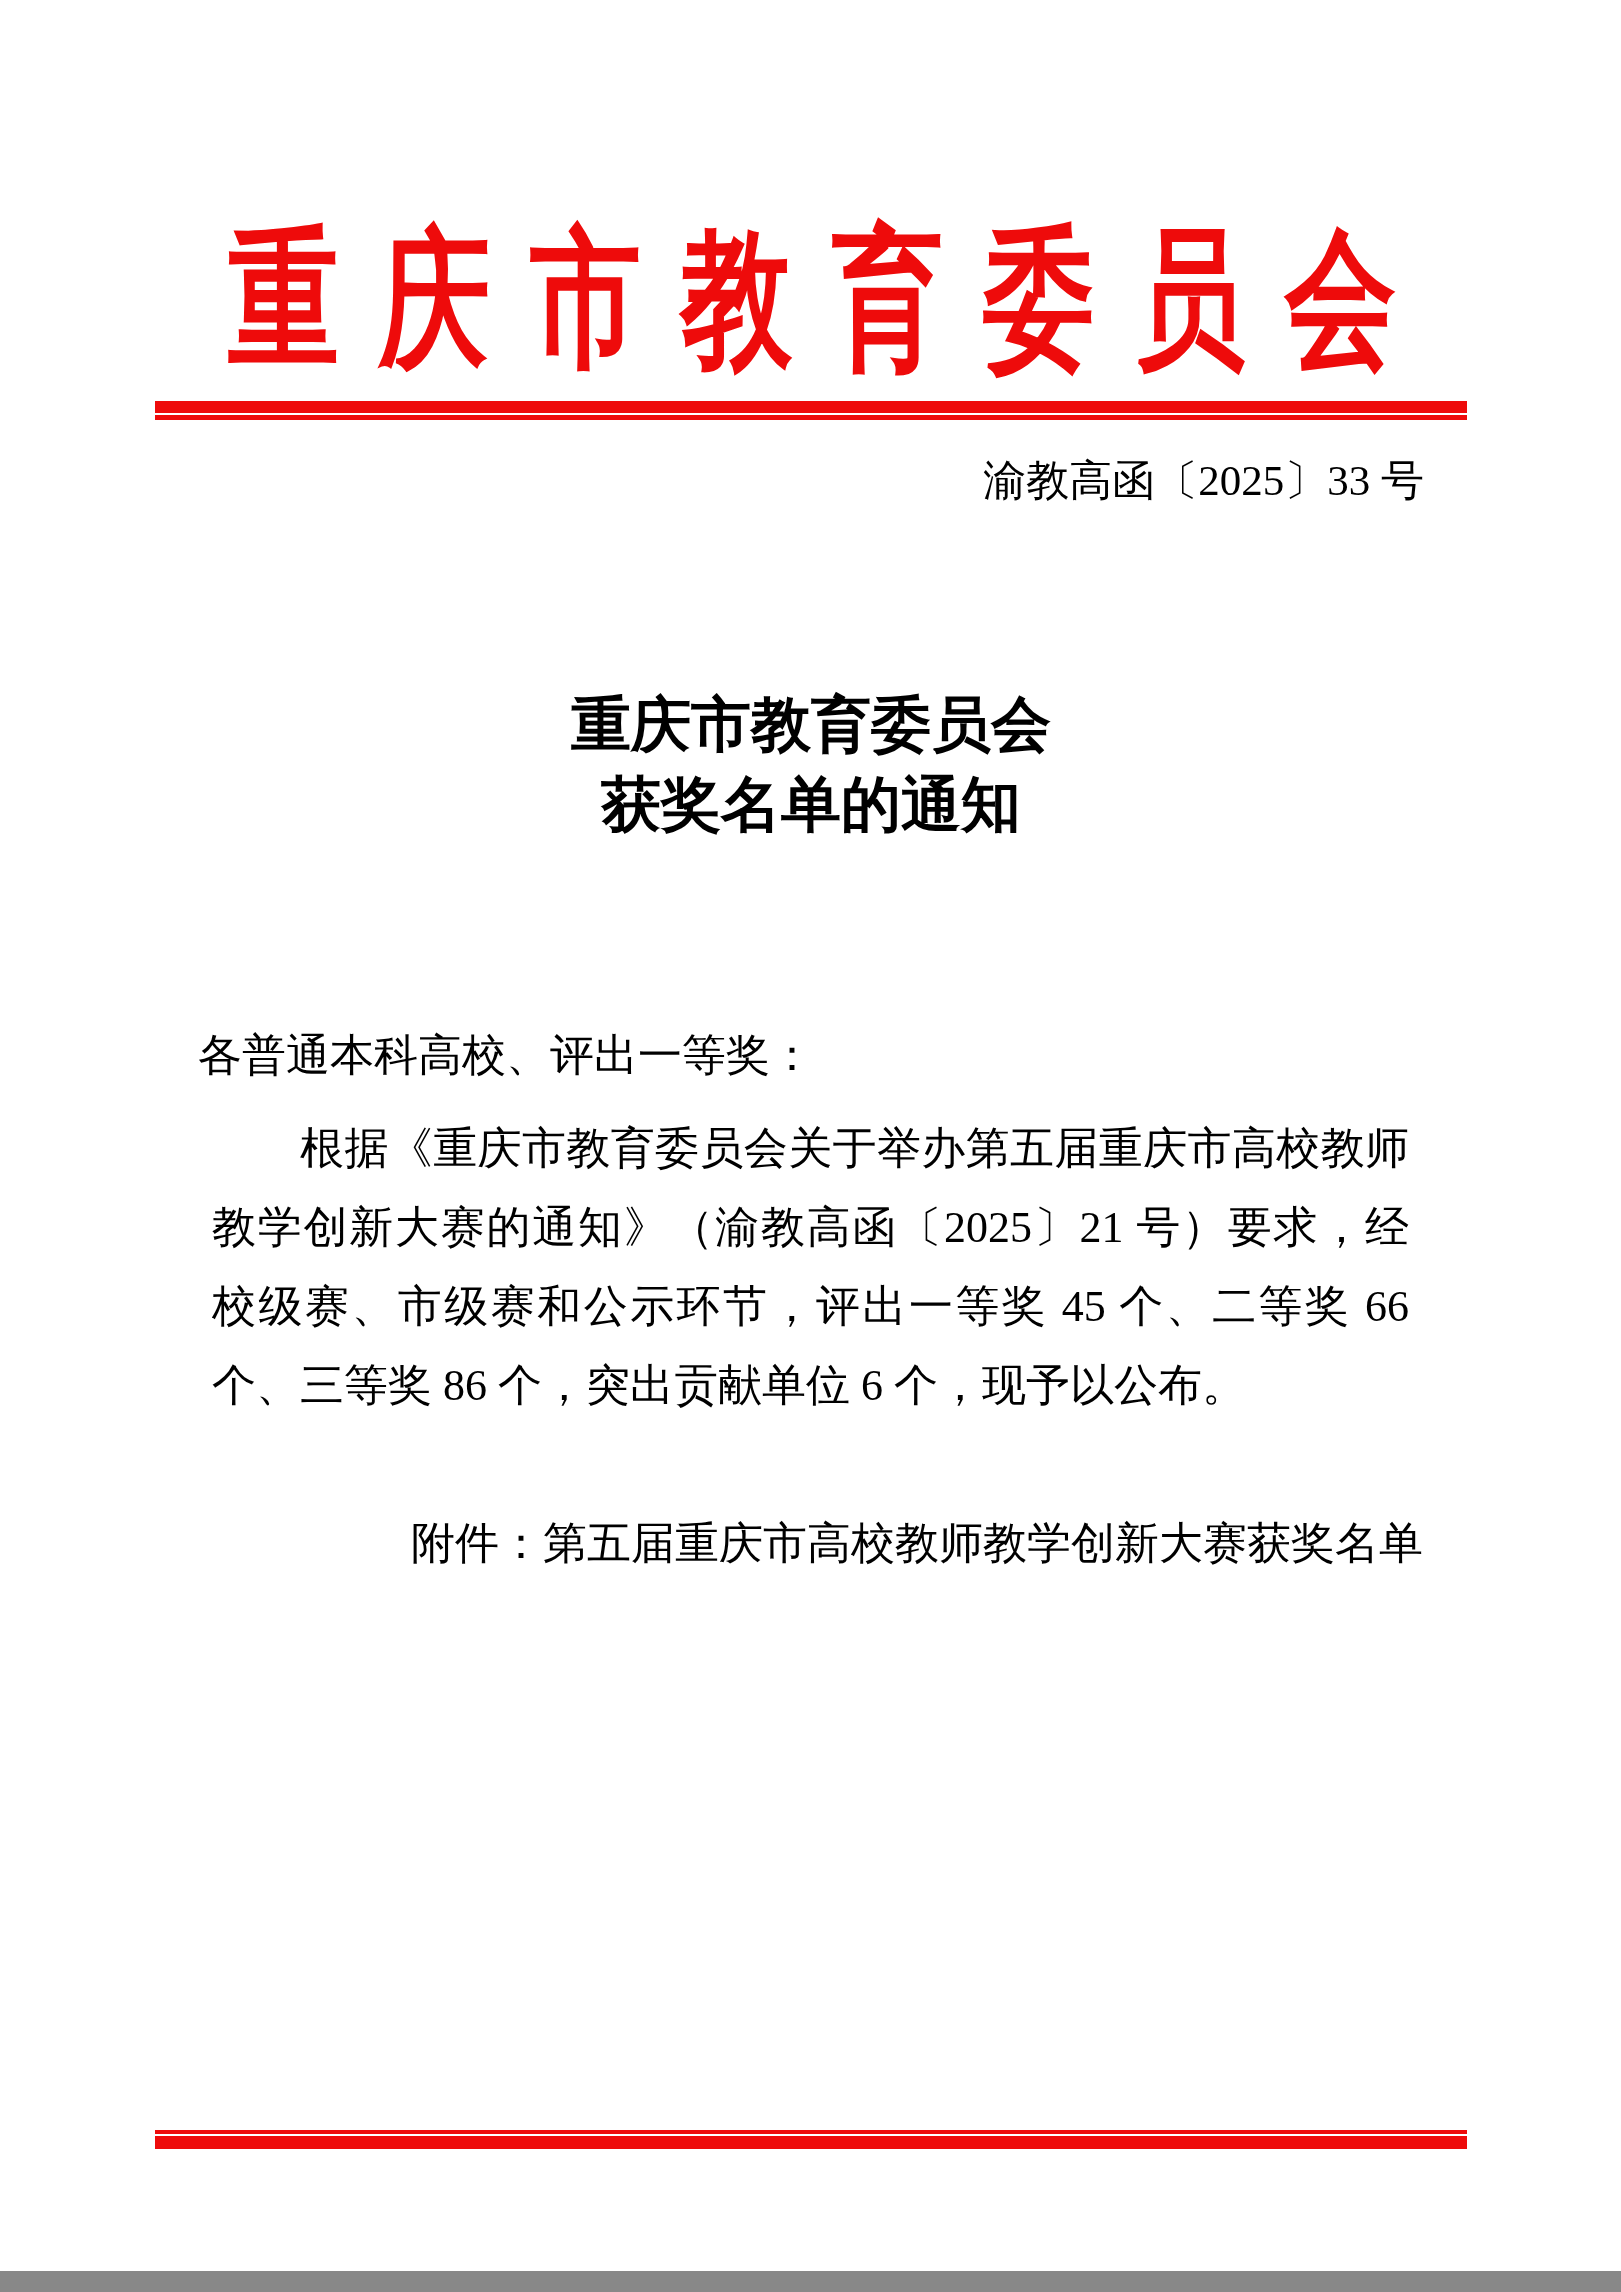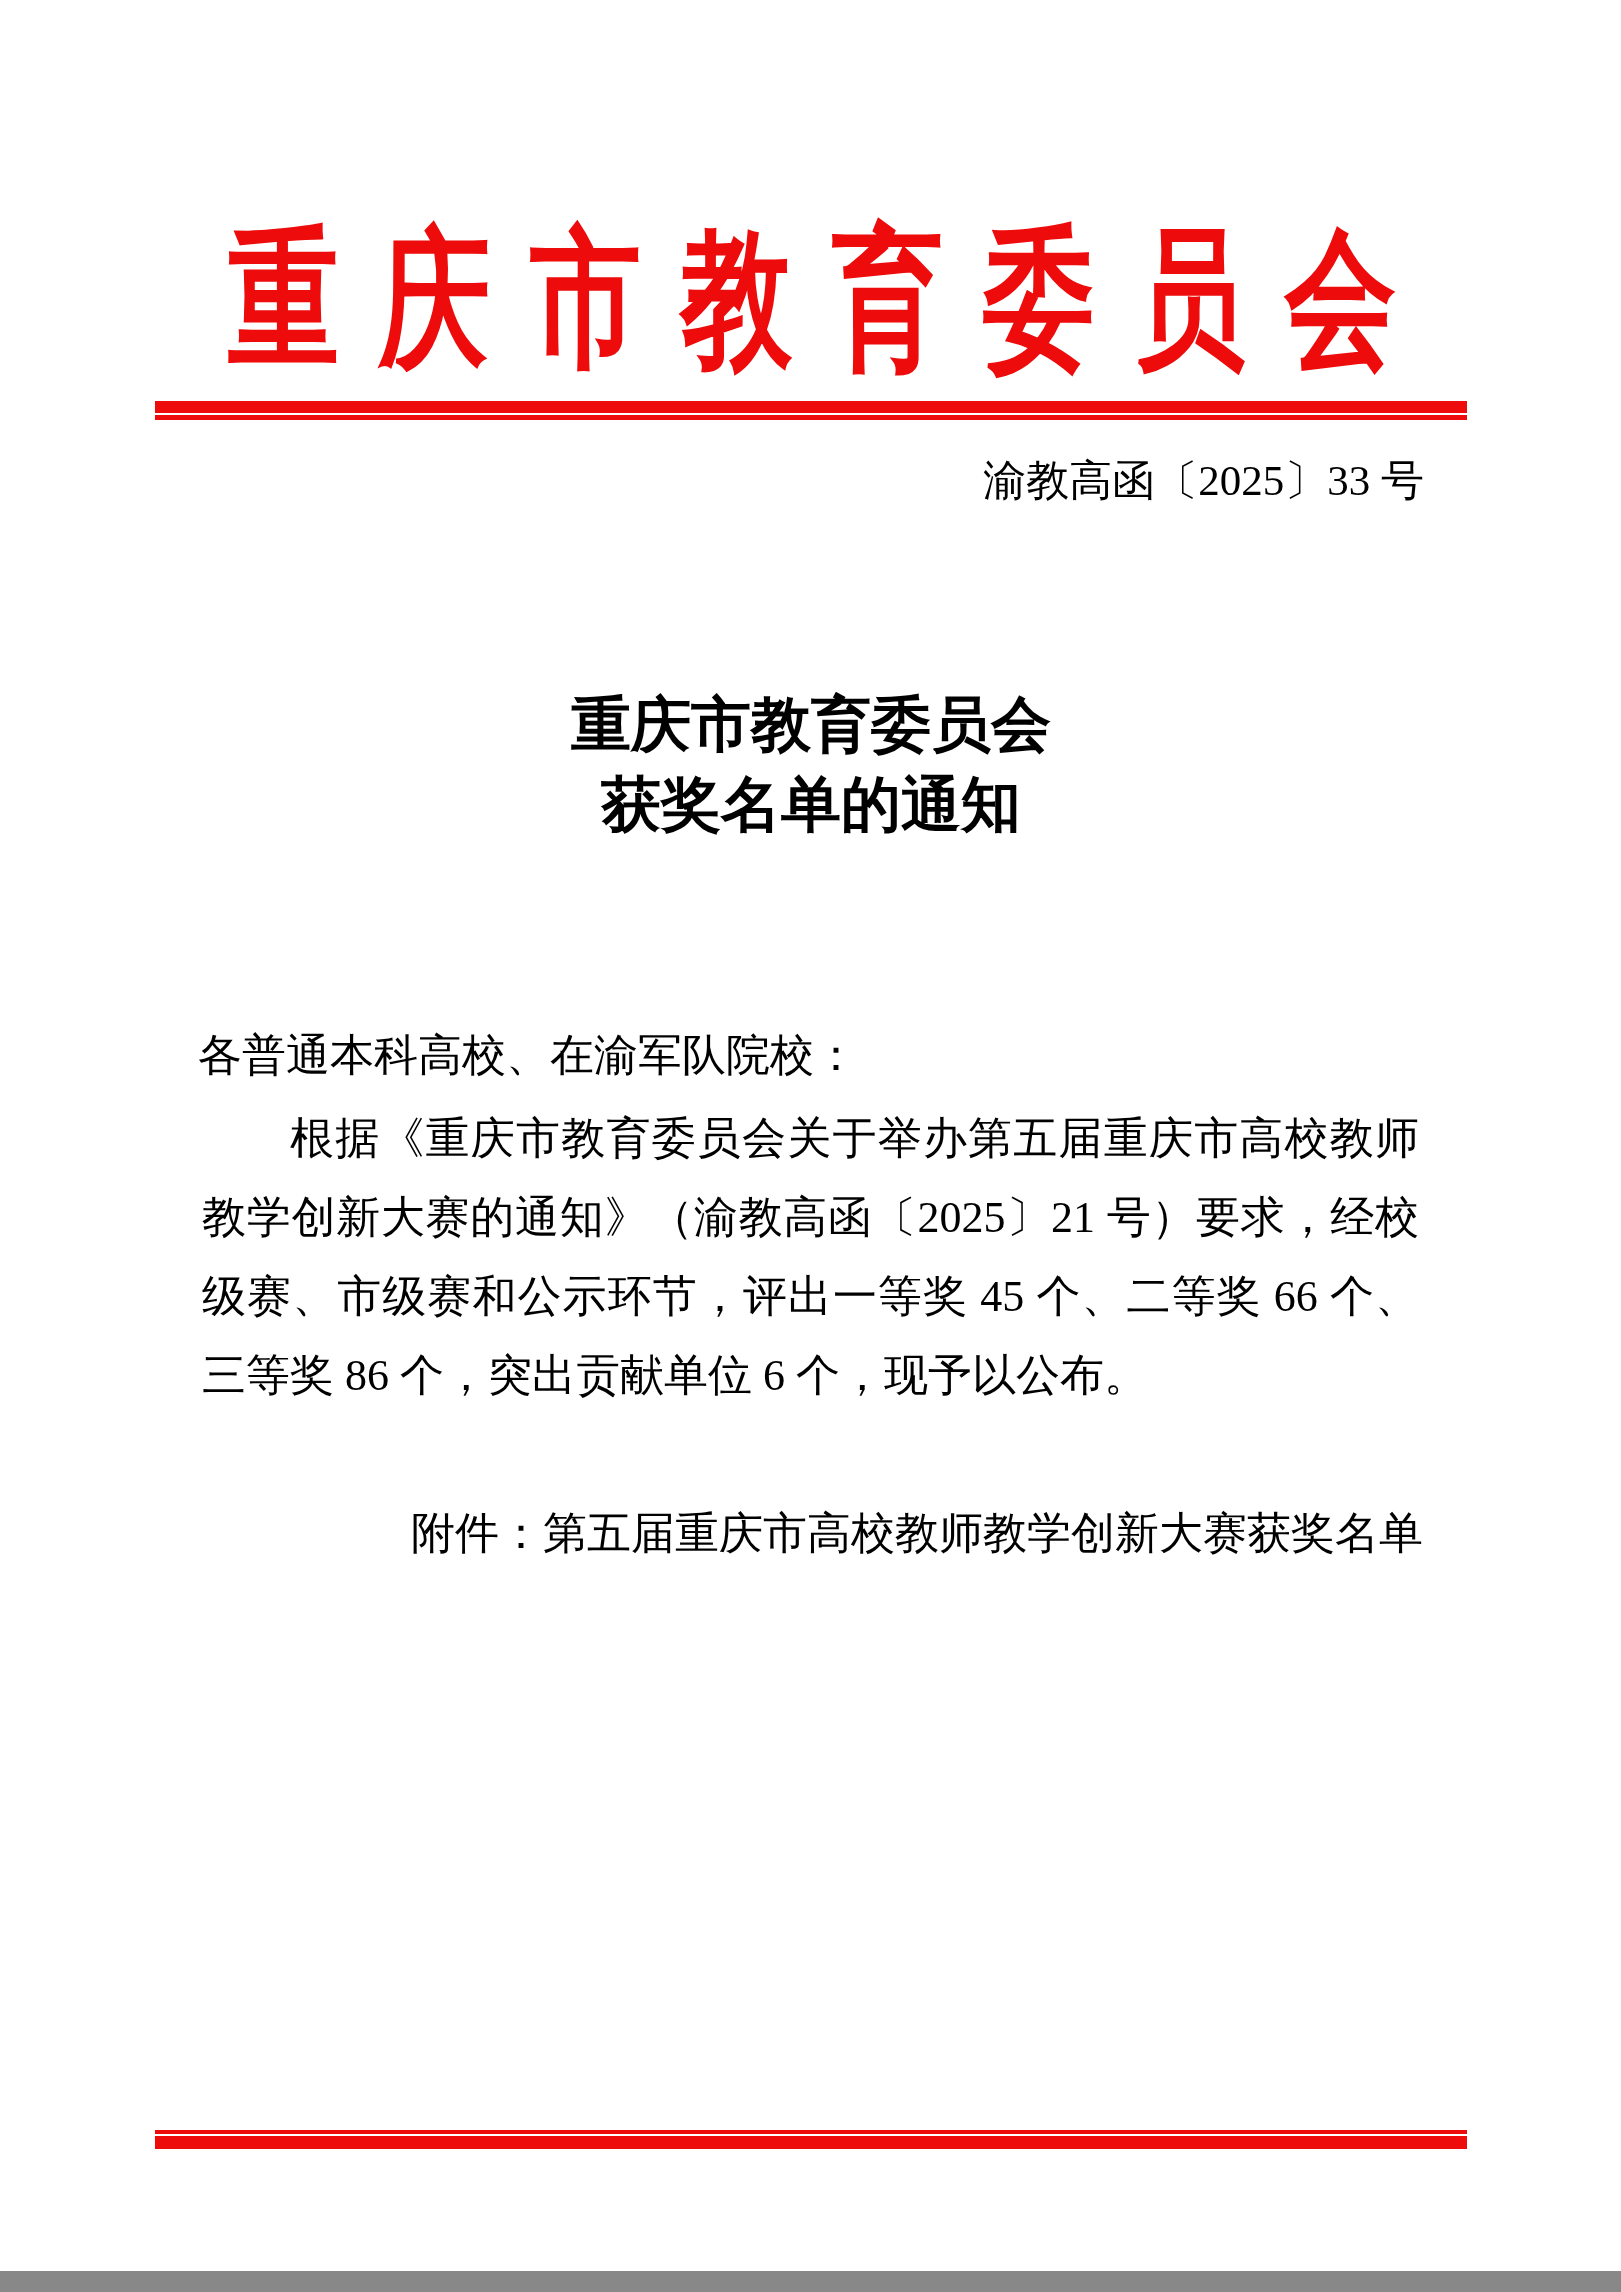--- a/index.html
+++ b/index.html
@@ -82,21 +82,21 @@
     left: 198px;
     width: 1225px;
     font-size: 44px;
     line-height: 79px;
     color: #000000;
   }
   .salutation {
     text-align: left;
   }
   .para {
-    margin: 4px;
+    margin: 14px;
     text-align: justify;
     text-indent: 2em;
   }
   .attachment {
     margin-top: 79px;
     text-indent: 2em;
     text-align: right;
   }
 </style>
 </head>
@@ -113,21 +113,21 @@
   </div>
 
   <div class="doc-number">渝教高函〔2025〕33 号</div>
 
   <div class="notice-title">
     <div>重庆市教育委员会</div>
     <div>获奖名单的通知</div>
   </div>
 
   <div class="body-block">
-    <div class="salutation">各普通本科高校、在渝军队院校：</div>
+    <div class="salutation">各普通本科高校、评出一等奖：</div>
     <p class="para">根据《重庆市教育委员会关于举办第五届重庆市高校教师教学创新大赛的通知》（渝教高函〔2025〕21 号）要求，经校级赛、市级赛和公示环节，评出一等奖 45 个、二等奖 66 个、三等奖 86 个，突出贡献单位 6 个，现予以公布。</p>
     <div class="attachment">附件：第五届重庆市高校教师教学创新大赛获奖名单</div>
   </div>
 
   <div class="rule rule-bottom">
     <div class="bar bar-thin"></div>
     <div class="bar bar-gap"></div>
     <div class="bar bar-thick"></div>
   </div>
 

